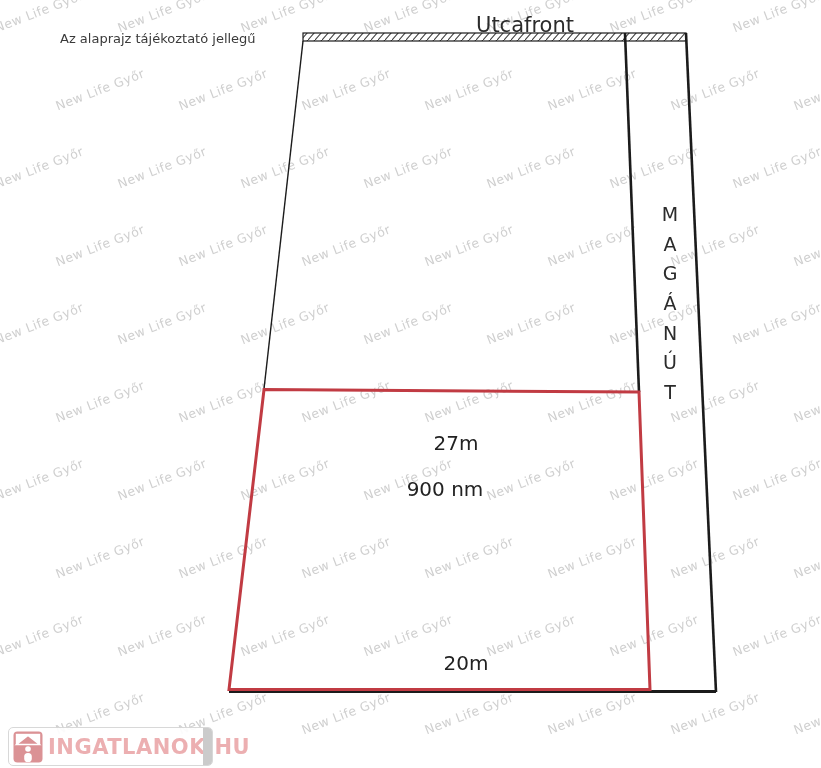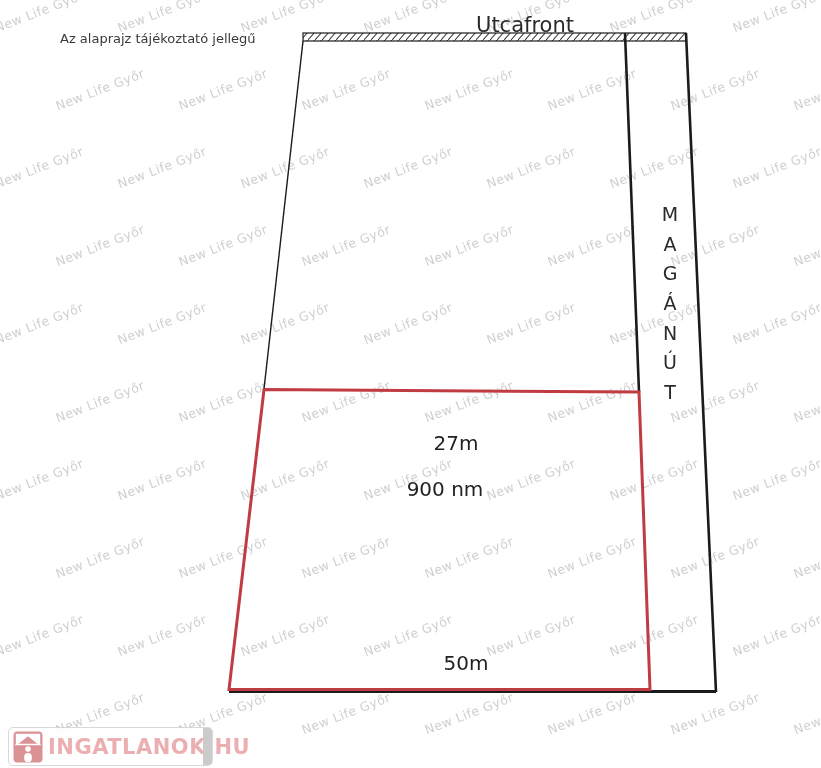--- a/index.html
+++ b/index.html
@@ -150,21 +150,21 @@
 
 <div id="label-layer" class="layer">
   <div class="lbl disclaimer">Az alaprajz tájékoztató jellegű</div>
 
   <div class="lbl street-title">Utcafront</div>
 
   <div class="lbl dim dim-27">27m</div>
 
   <div class="lbl dim dim-area">900 nm</div>
 
-  <div class="lbl dim dim-30">50m</div>
+  <div class="lbl dim dim-30">20m</div>
 
   <div class="lbl private-road">
     <span>M</span>
     <span>A</span>
     <span>G</span>
     <span>Á</span>
     <span>N</span>
     <span>Ú</span>
     <span>T</span>
   </div>

